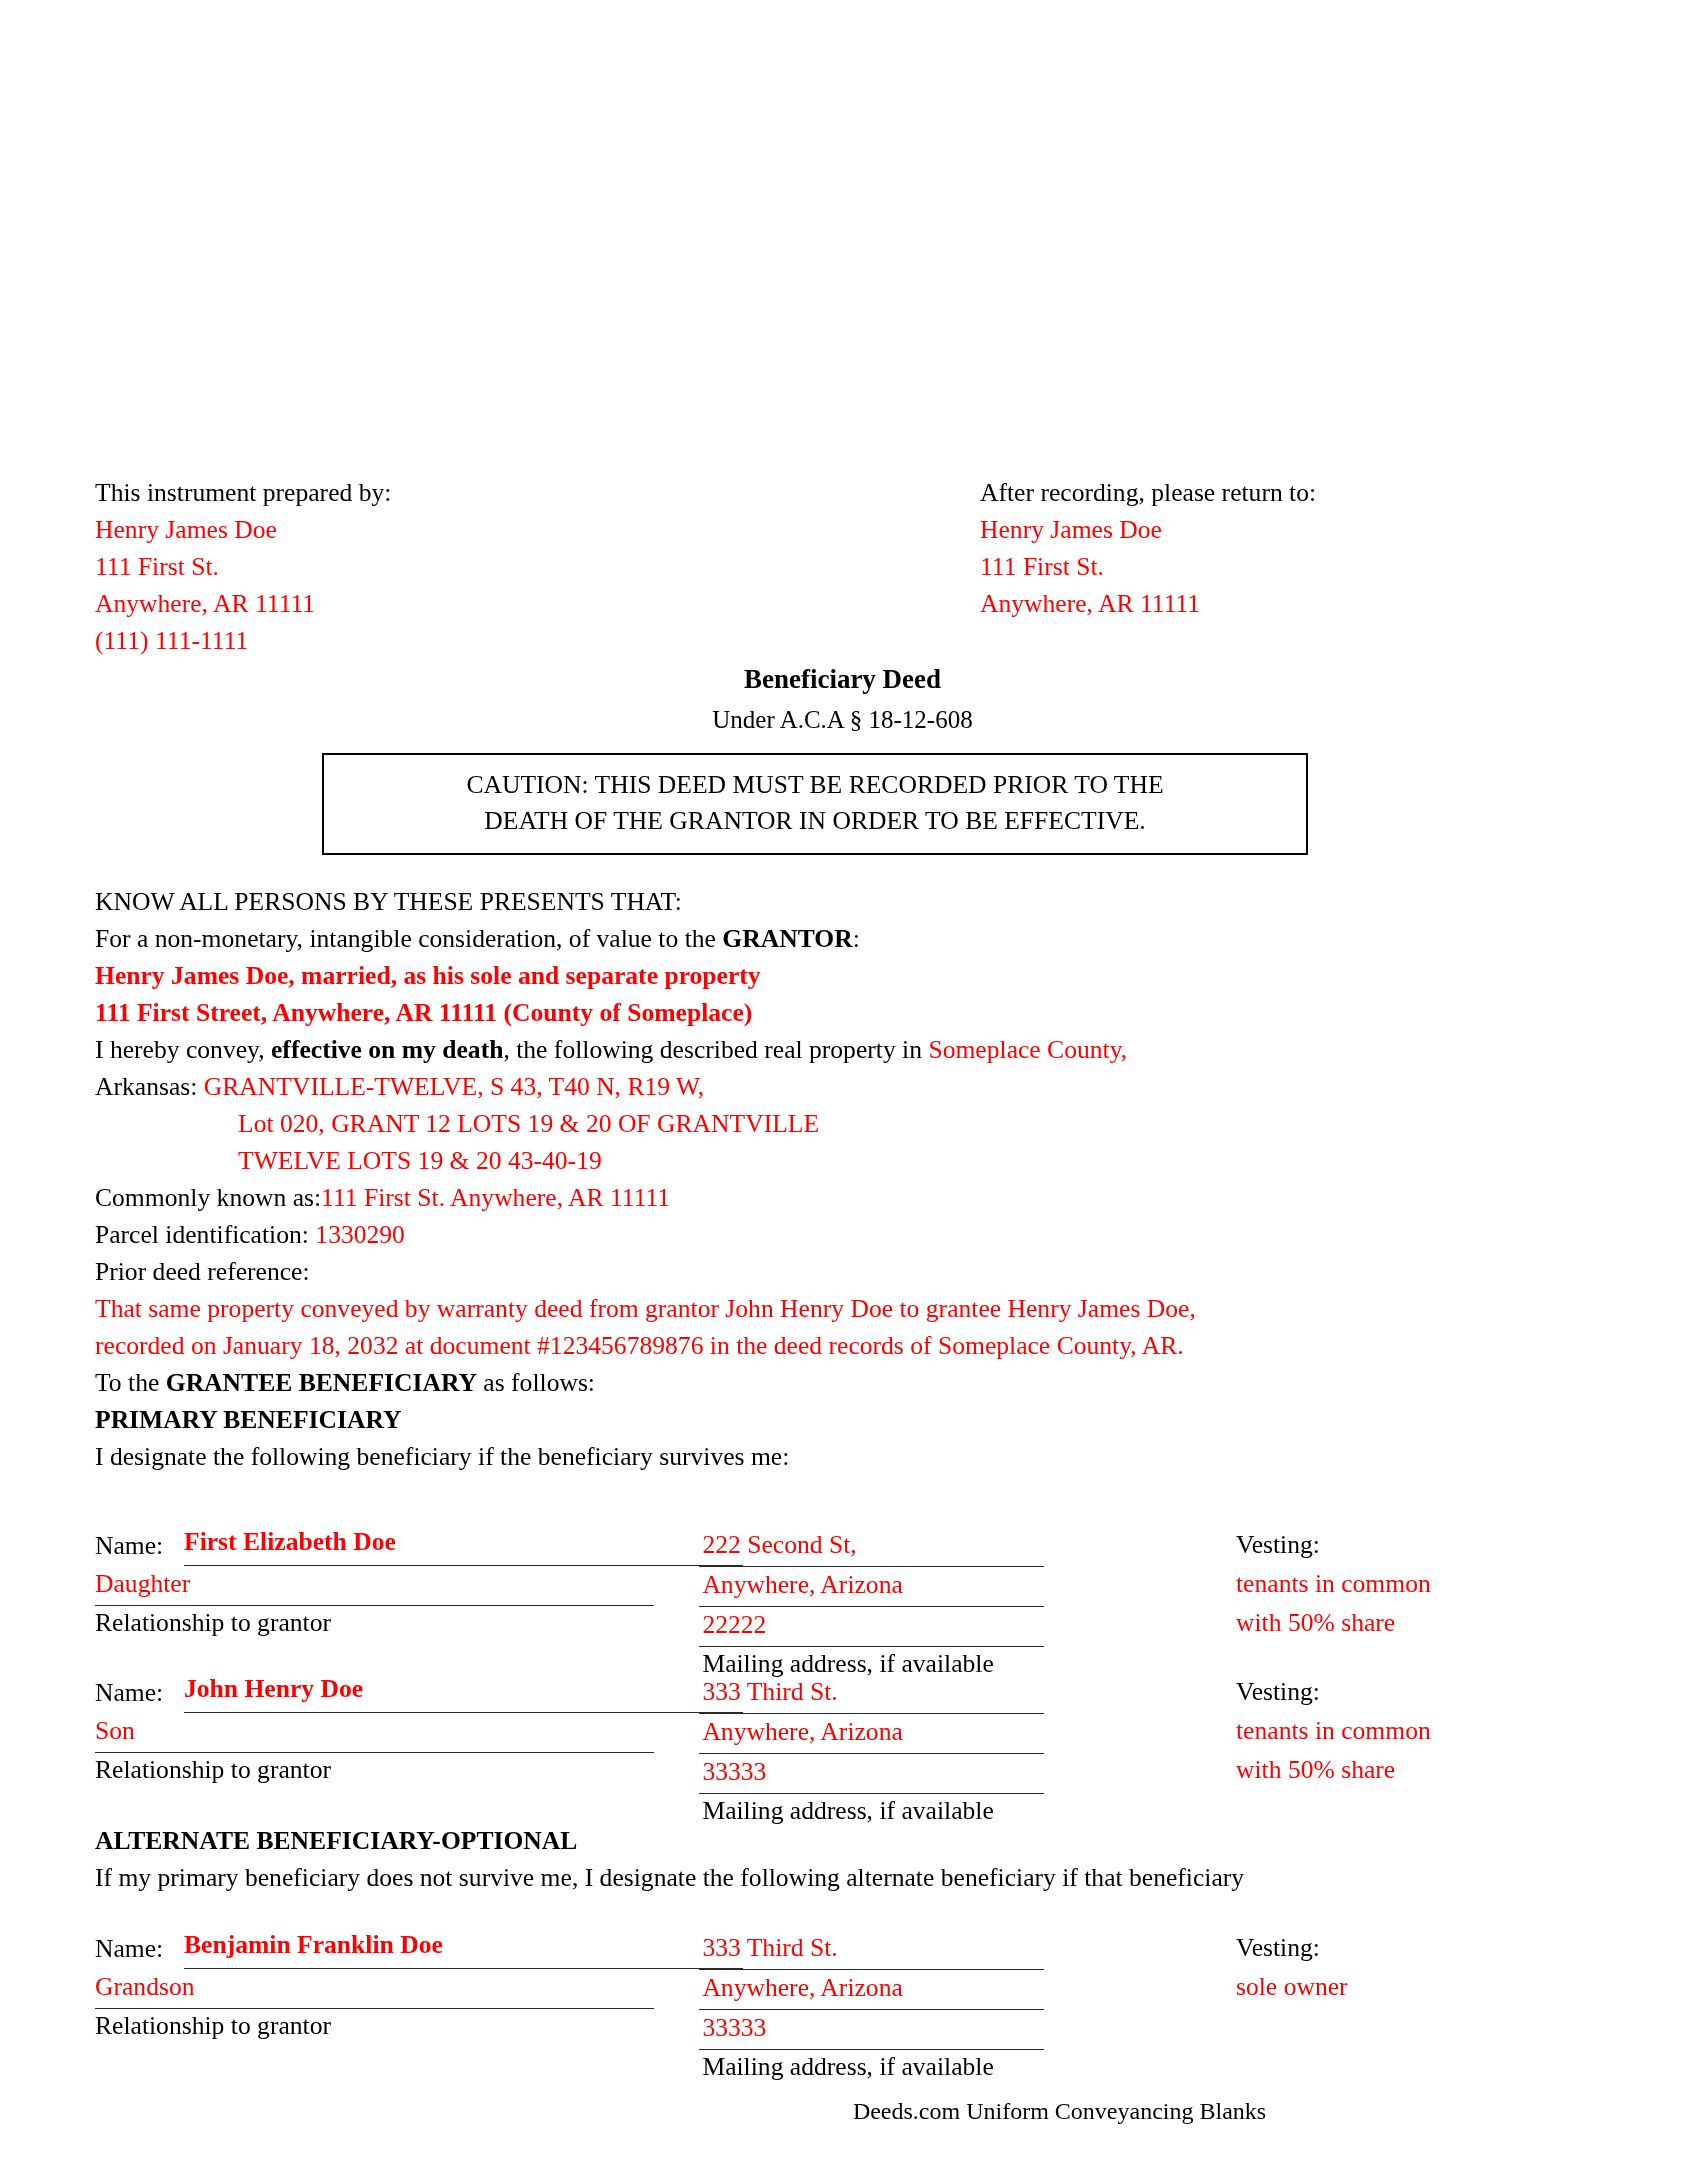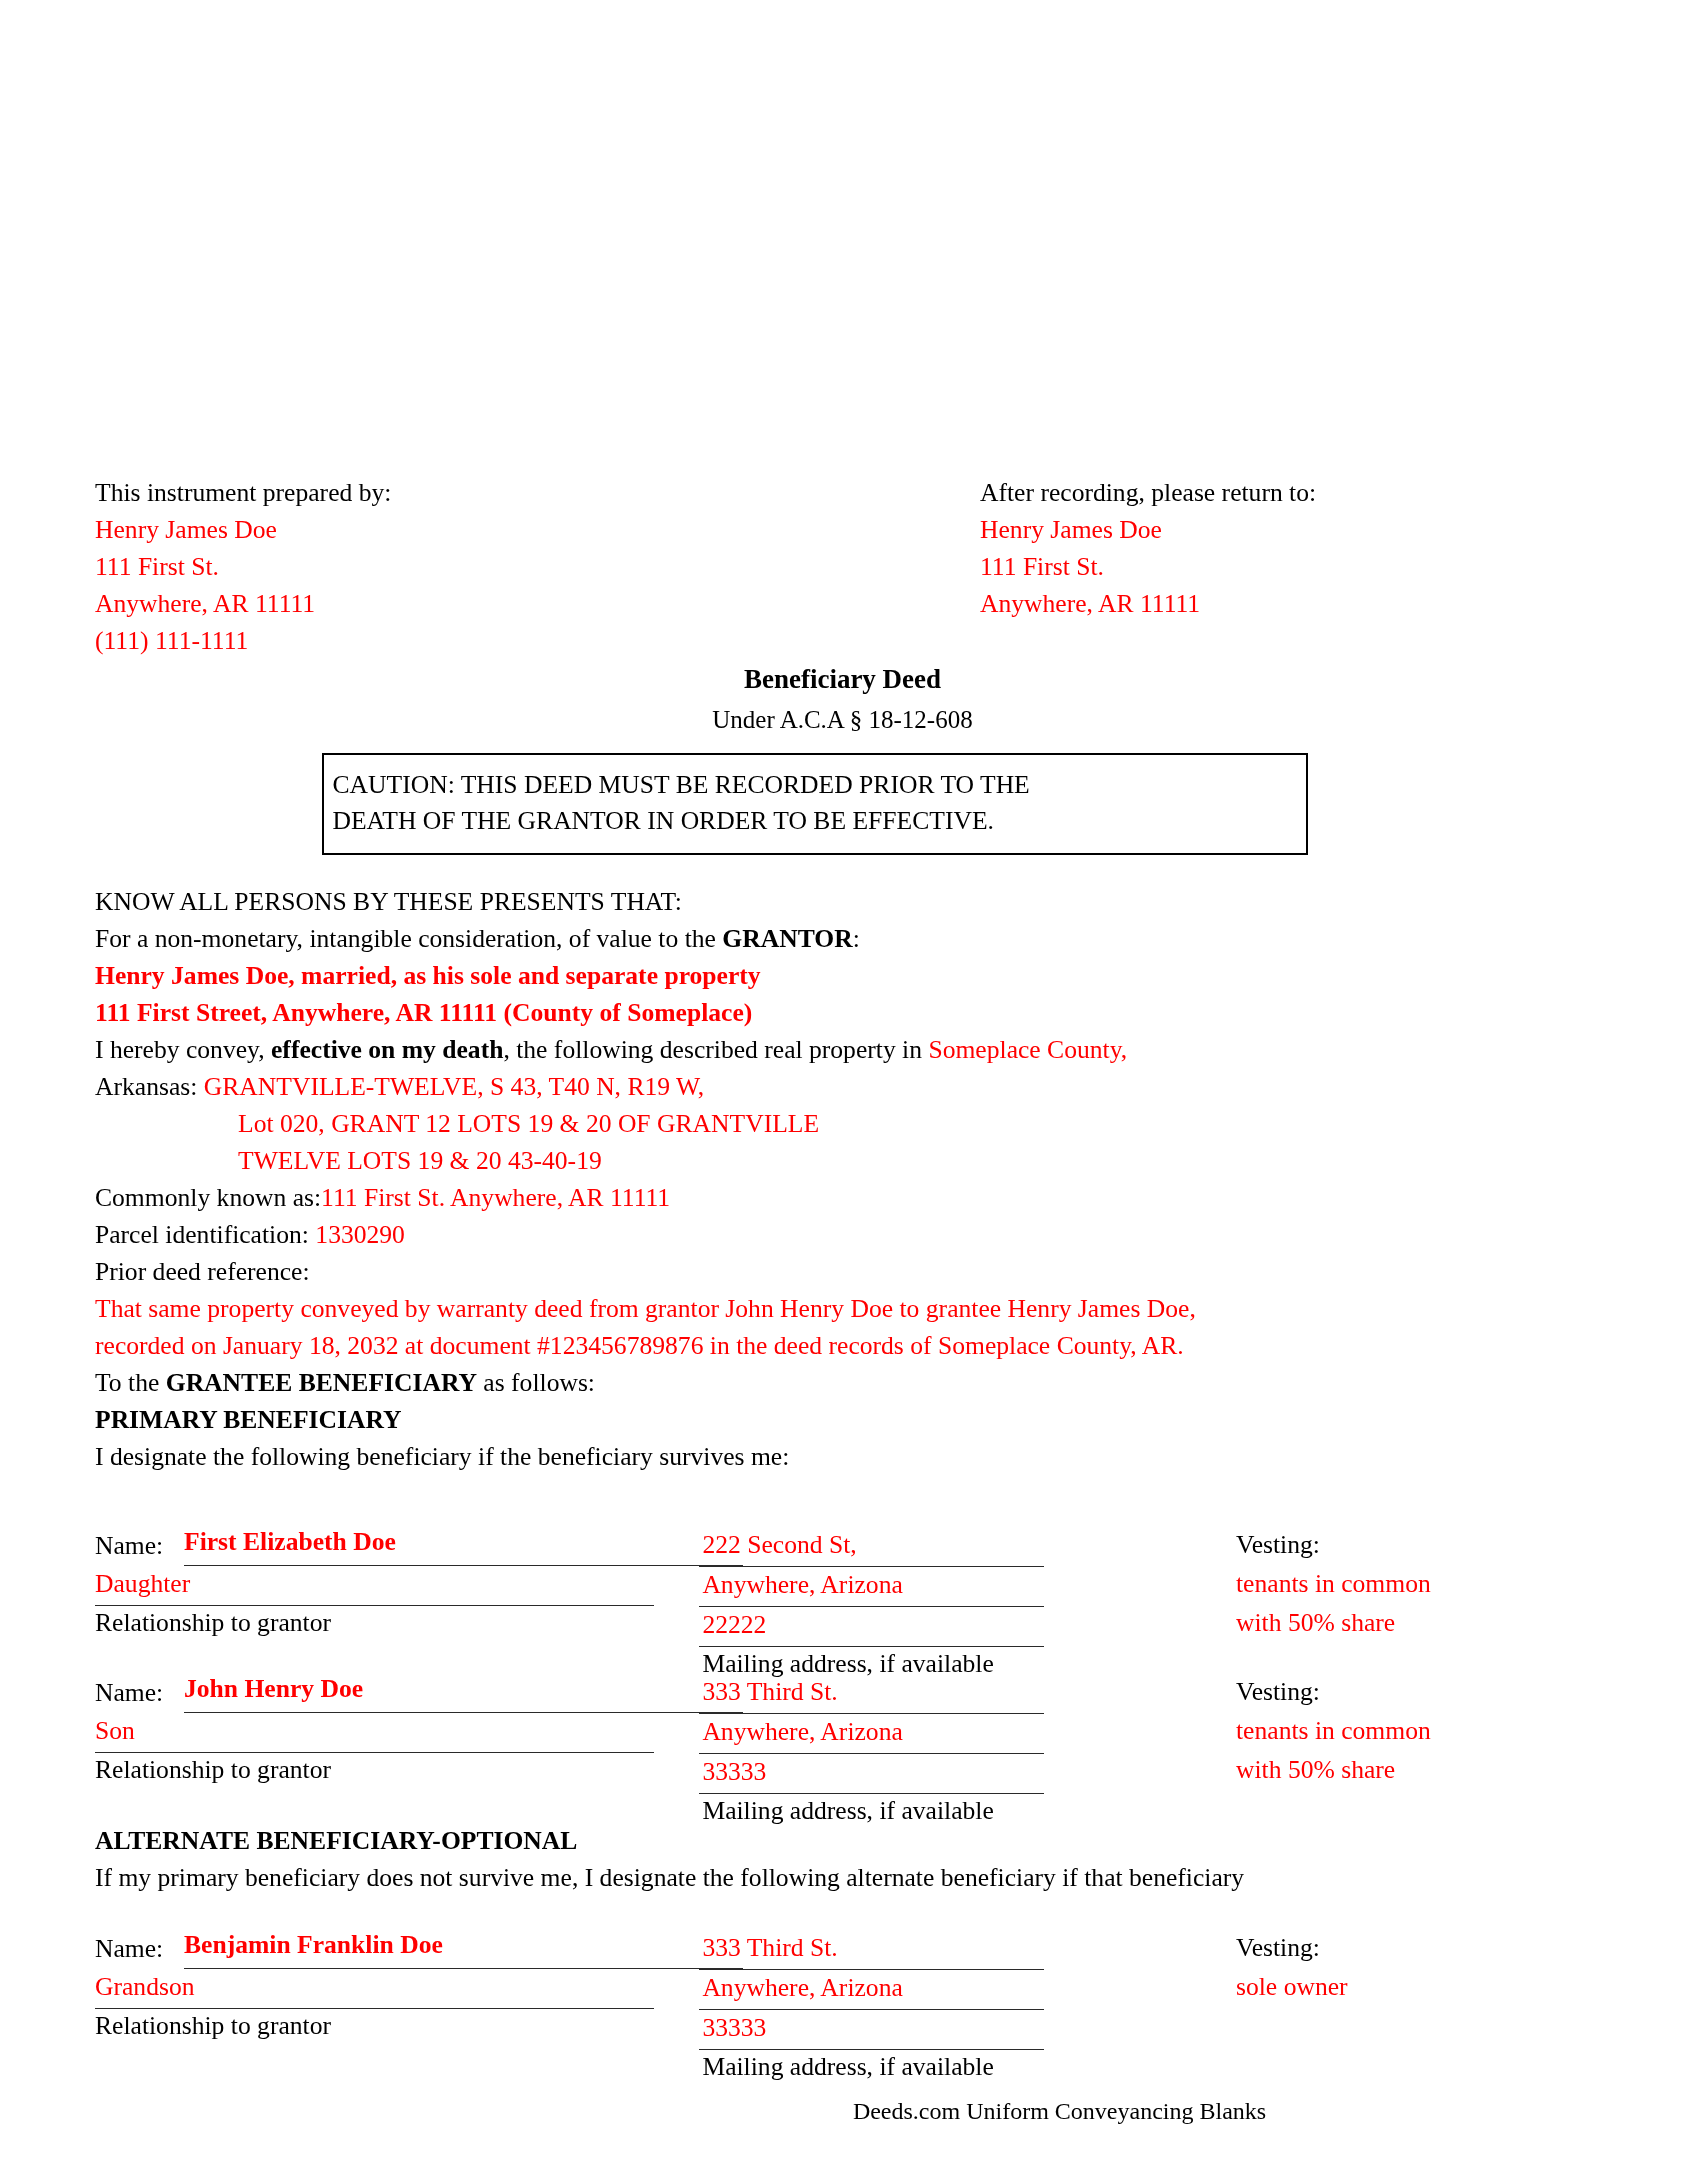--- a/index.html
+++ b/index.html
@@ -70,20 +70,21 @@
 
   
   .caution {
     position: absolute;
     top: 753px;
     left: 322px;
     width: 986px;
     border: 2.6px solid #000000;
     box-sizing: border-box;
     padding: 12px 8.5px 13.6px 8.5px;
+    text-align: center;
     font-size: 25.6px;
     line-height: 36px;
   }
 
   
   .body-block {
     position: absolute;
     top: 883px;
     left: 95px;
     width: 1508px;

